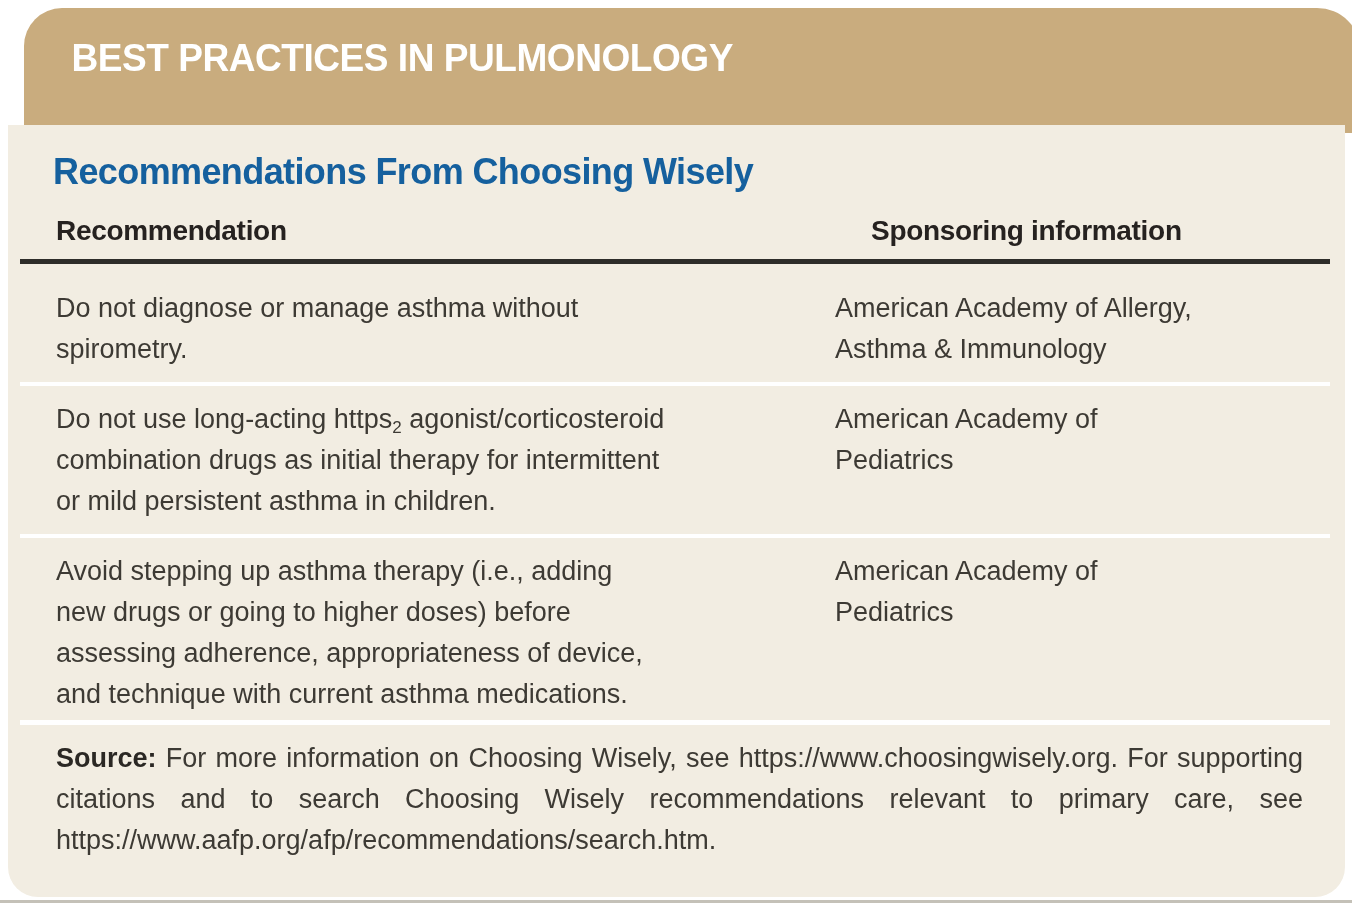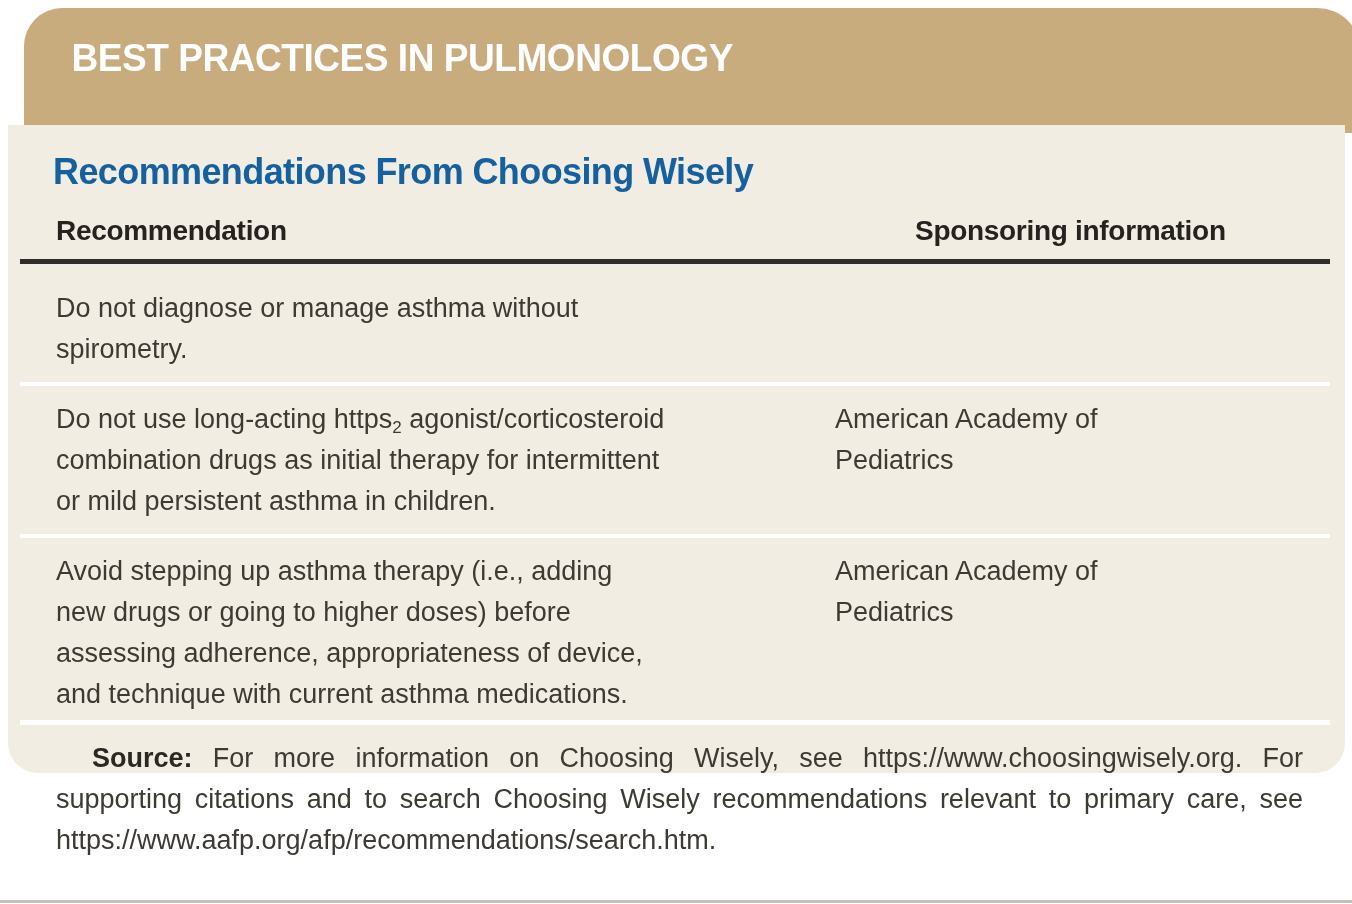--- a/index.html
+++ b/index.html
@@ -29,39 +29,38 @@
     letter-spacing: -0.5px;
     transform: scaleX(0.95);
     transform-origin: left center;
     white-space: nowrap;
   }
 
   
   .panel {
     position: absolute;
     left: 8px; top: 125px;
-    width: 1337px; height: 648px;
+    width: 1337px; height: 772px;
     background: #f2ede2;
     border-radius: 0 0 30px 30px;
   }
 
   .panel h2 {
     margin: 0;
     padding: 26px 0 0 45px;
     font-size: 36px;
     font-weight: bold;
     color: #15609e;
     letter-spacing: -0.6px;
   }
 
   .thead {
     display: grid;
     grid-template-columns: 815px 1fr;
     margin: 20px 15px 0 12px;
-    gap: 44px;
   }
   .th {
     padding-left: 36px;
     font-size: 28px;
     font-weight: bold;
     color: #262220;
     letter-spacing: -0.3px;
     line-height: 36px;
   }
 
@@ -102,21 +101,21 @@
     border-top: 5px solid #ffffff;
   }
   .source p {
     margin: 0;
     padding: 13px 27px 0 36px;
     font-size: 27px;
     line-height: 41px;
     color: #3d3a34;
     text-align: justify;
   }
-  .source .src-label { font-weight: bold; color: #2b2824; margin-left: 36px; }
+  .source .src-label { font-weight: bold; color: #2b2824; }
 
   .hairline {
     position: absolute;
     left: 0; right: 0; bottom: 1px;
     height: 3px;
     background: #c4c1b8;
   }
 </style>
 </head>
 <body>
@@ -133,20 +132,22 @@
     <div class="th">Sponsoring information</div>
   </div>
 
   <div class="rule"></div>
 
   <div class="tbody">
 
     <div class="trow">
       <div class="cell rec"><span>Do not diagnose or manage asthma without
 spirometry.</span></div>
+      <div class="cell org"><span>American Academy of Allergy,
+Asthma &amp; Immunology</span></div>
     </div>
 
     <div class="trow">
       <div class="cell rec"><span>Do not use long-acting https</span><sub class="sub2">2</sub><span> agonist/corticosteroid
 combination drugs as initial therapy for intermittent
 or mild persistent asthma in children.</span></div>
       <div class="cell org"><span>American Academy of
 Pediatrics</span></div>
     </div>
 

